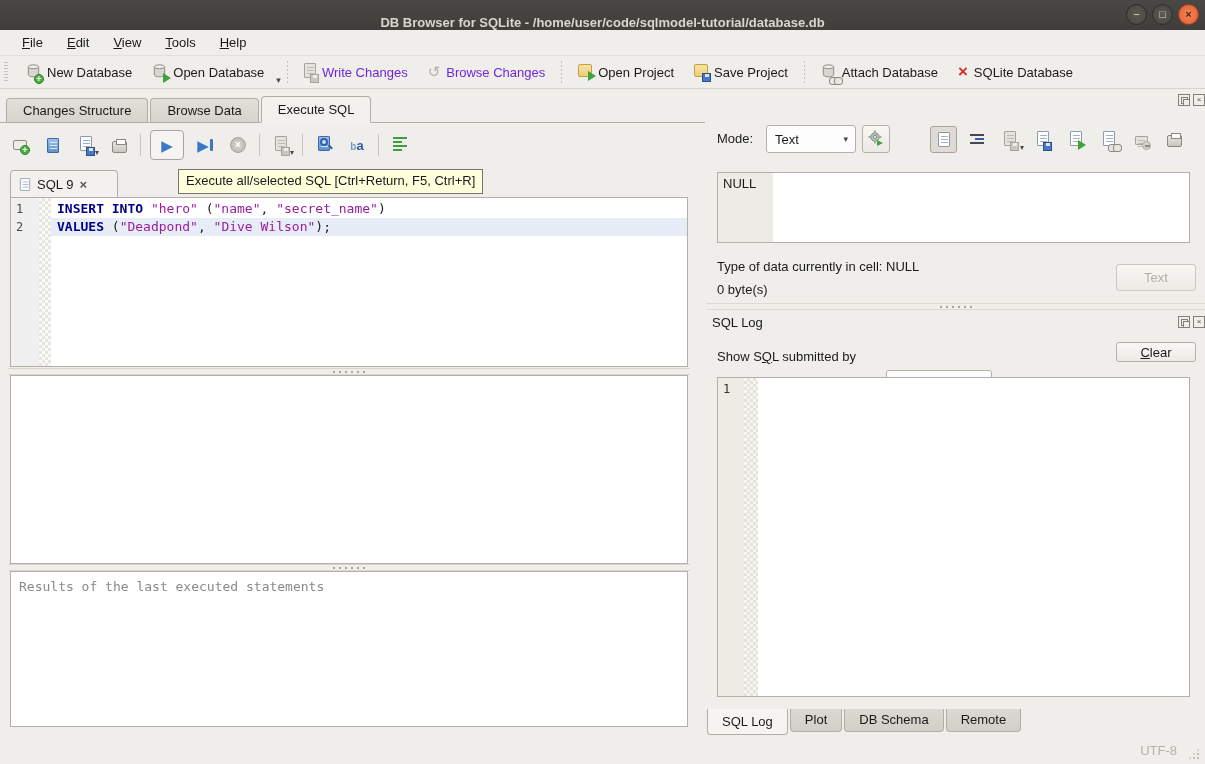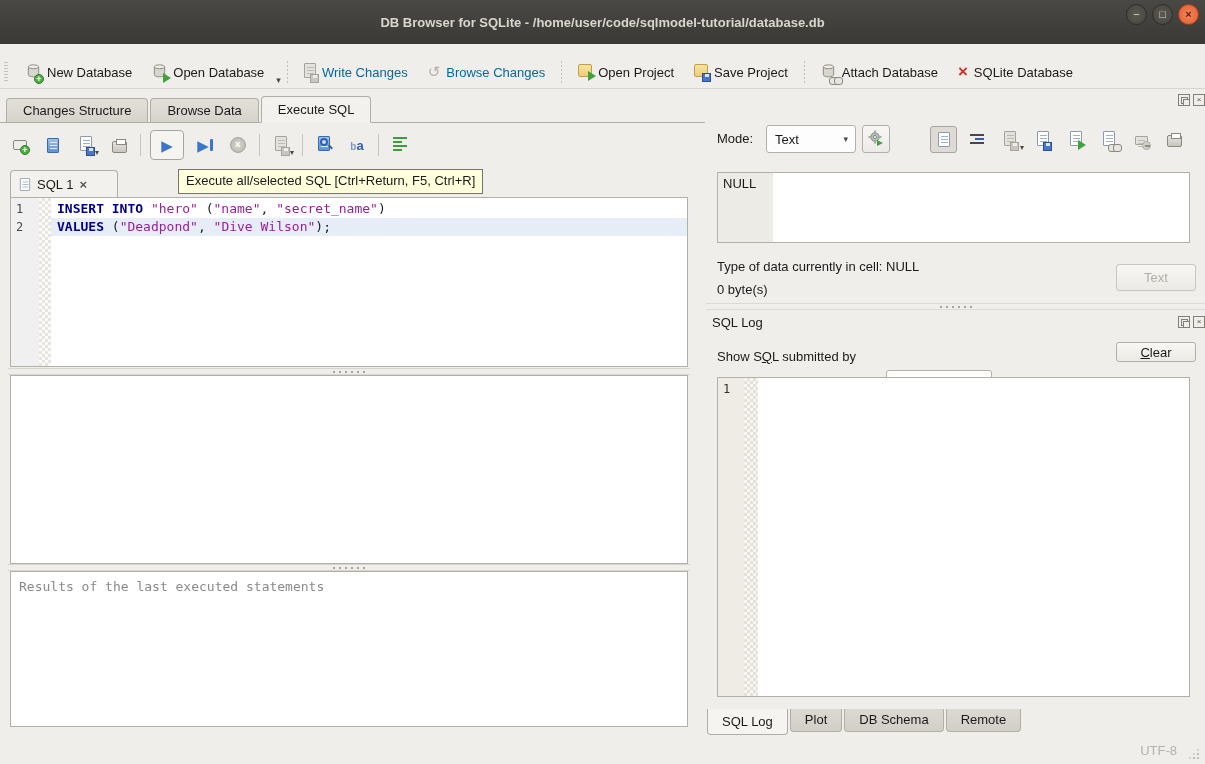--- a/index.html
+++ b/index.html
@@ -23,21 +23,21 @@
   .menuitem { padding:0 12px; height:25px; line-height:25px; }
   .mn { text-decoration:underline; }
 
   
   .toolbar { position:absolute; left:0; top:56px; width:1205px; height:33px; background:#f0eeea;
     border-bottom:1px solid #d7d4ce; display:flex; align-items:center; padding-left:4px; }
   .thandle { width:4px; height:20px; margin-right:8px;
     background:repeating-linear-gradient(#c6c3bc 0 1px, transparent 1px 3px); }
   .tbtn { display:flex; align-items:center; gap:6px; padding:0 10px; height:28px; }
   .tbtn .lbl { white-space:nowrap; }
-  .tbtn.disabled .lbl { color:#0369a1; }
+  .tbtn.disabled .lbl { color:#6d28d9; }
   .tsep { width:1px; height:22px; margin:0 6px;
     background:repeating-linear-gradient(#c4c1ba 0 2px, transparent 2px 4px); }
   .ddcaret { font-size:9px; color:#4a4845; margin-left:2px; align-self:flex-end; padding-bottom:3px;}
 
   
   .ic { position:relative; display:inline-block; }
   .cyl { width:15px; height:16px; }
   .badge-plus { position:absolute; right:-3px; bottom:-2px; width:10px; height:10px; border-radius:50%;
     background:#4caf3e; border:1px solid #2e7d32; color:#fff; font:bold 9px/8px "Liberation Sans",sans-serif; text-align:center; }
   .badge-arrow { position:absolute; right:-4px; bottom:-1px; width:0; height:0;
@@ -164,20 +164,27 @@
 
   <div class="titlebar">
     <div class="title">DB Browser for SQLite - /home/user/code/sqlmodel-tutorial/database.db</div>
     <div class="winbtns">
       <div class="winbtn">−</div>
       <div class="winbtn">□</div>
       <div class="winbtn close">×</div>
     </div>
   </div>
 
+  <div class="menubar">
+    <div class="menuitem"><span class="mn">F</span><span>ile</span></div>
+    <div class="menuitem"><span class="mn">E</span><span>dit</span></div>
+    <div class="menuitem"><span class="mn">V</span><span>iew</span></div>
+    <div class="menuitem"><span class="mn">T</span><span>ools</span></div>
+    <div class="menuitem"><span class="mn">H</span><span>elp</span></div>
+  </div>
 
   <div class="toolbar">
     <div class="thandle"></div>
 
     <div class="tbtn">
       <span class="ic">
         <svg class="cyl" viewBox="0 0 16 16">
             <path d="M2.5 3.5v8.5c0 1.2 2.5 2.2 5.5 2.2s5.5-1 5.5-2.2V3.5" fill="#d9d6d0" stroke="#8b8880"></path>
             <ellipse cx="8" cy="3.5" rx="5.5" ry="2.1" fill="#efedea" stroke="#8b8880"></ellipse>
           </svg>
@@ -298,21 +305,21 @@
           <span style="width:14px"></span>
           <span style="width:9px"></span>
       </span>
     </div>
   </div>
 
   <div class="tooltip">Execute all/selected SQL [Ctrl+Return, F5, Ctrl+R]</div>
 
   <div class="sqltab">
     <span class="ic doc"></span>
-    <span>SQL 1</span>
+    <span>SQL 9</span>
     <span class="tabclose">×</span>
   </div>
 
   <div class="editorbox">
     <div class="gutter">
       <div>1</div>
       <div>2</div>
     </div>
     <div class="fold"></div>
     <div class="codearea">

